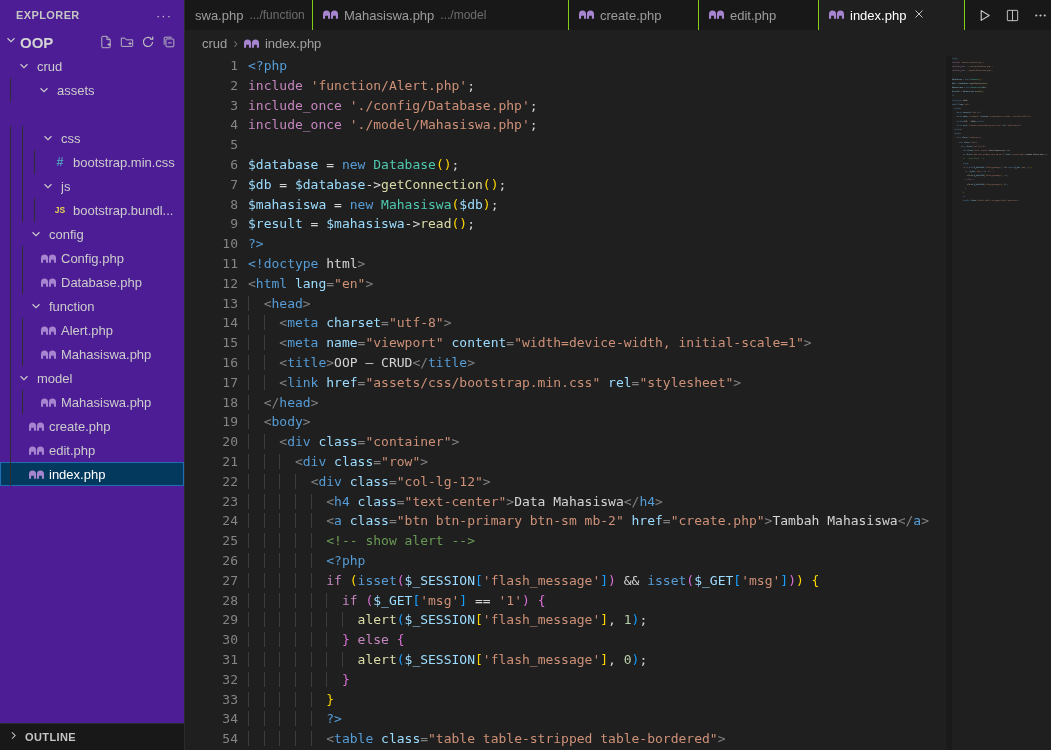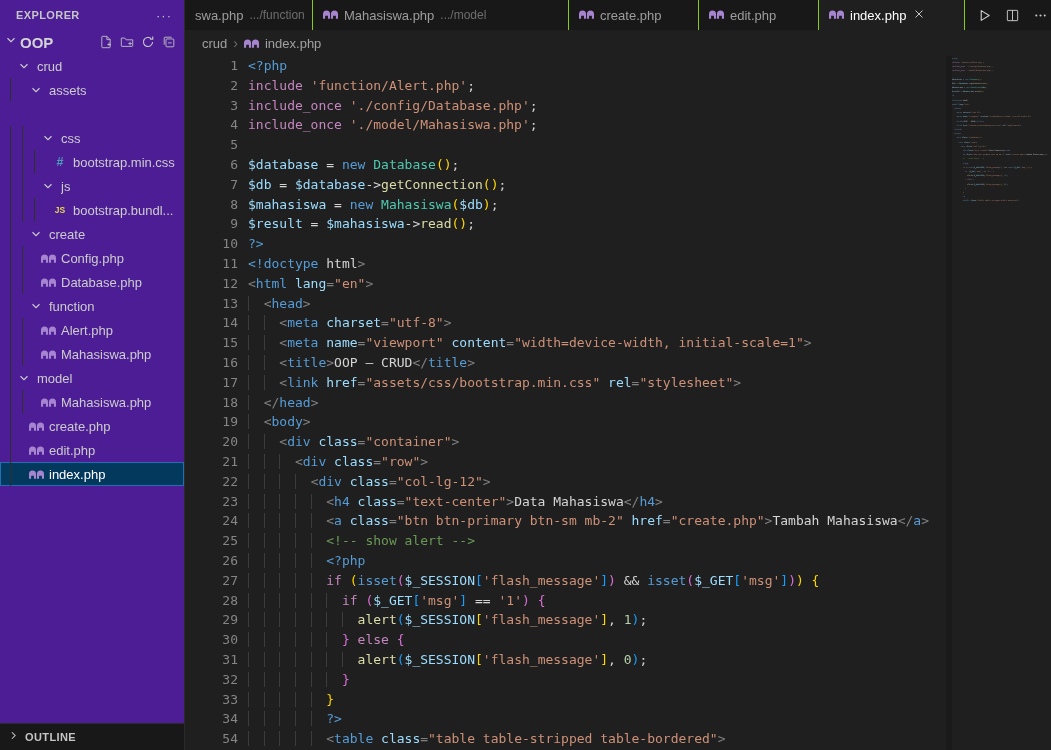--- a/index.html
+++ b/index.html
@@ -99,75 +99,75 @@
     </div>
     <div id="tree">
         <div class="tree-row" style="padding-left: 16px;">
           <span class="ico">
             <svg viewBox="0 0 16 16" width="14" height="14">
               <path fill="none" stroke="#cccccc" stroke-width="1.3" d="M4 6l4 4 4-4"></path>
             </svg>
           </span>
           <span class="lbl">crud</span>
         </div>
+        <div class="tree-row" style="padding-left: 36px;">
+          <div class="tguide" style="left: 10px;"></div>
+          <span class="ico">
+            <svg viewBox="0 0 16 16" width="14" height="14">
+              <path fill="none" stroke="#cccccc" stroke-width="1.3" d="M4 6l4 4 4-4"></path>
+            </svg>
+          </span>
+          <span class="lbl">assets</span>
+        </div>
+        <div class="tree-row" style="padding-left: 40px; margin-top: 24px;">
+          <div class="tguide" style="left: 10px;"></div>
+          <div class="tguide" style="left: 22px;"></div>
+          <span class="ico">
+            <svg viewBox="0 0 16 16" width="14" height="14">
+              <path fill="none" stroke="#cccccc" stroke-width="1.3" d="M4 6l4 4 4-4"></path>
+            </svg>
+          </span>
+          <span class="lbl">css</span>
+        </div>
+        <div class="tree-row" style="padding-left: 52px;">
+          <div class="tguide" style="left: 10px;"></div>
+          <div class="tguide" style="left: 22px;"></div>
+          <div class="tguide" style="left: 34px;"></div>
+          <span class="ico">
+            <span class="css-hash">#</span>
+          </span>
+          <span class="lbl">bootstrap.min.css</span>
+        </div>
+        <div class="tree-row" style="padding-left: 40px;">
+          <div class="tguide" style="left: 10px;"></div>
+          <div class="tguide" style="left: 22px;"></div>
+          <span class="ico">
+            <svg viewBox="0 0 16 16" width="14" height="14">
+              <path fill="none" stroke="#cccccc" stroke-width="1.3" d="M4 6l4 4 4-4"></path>
+            </svg>
+          </span>
+          <span class="lbl">js</span>
+        </div>
+        <div class="tree-row" style="padding-left: 52px;">
+          <div class="tguide" style="left: 10px;"></div>
+          <div class="tguide" style="left: 22px;"></div>
+          <div class="tguide" style="left: 34px;"></div>
+          <span class="ico">
+            <span class="js-badge">JS</span>
+          </span>
+          <span class="lbl">bootstrap.bundl...</span>
+        </div>
         <div class="tree-row" style="padding-left: 28px;">
           <div class="tguide" style="left: 10px;"></div>
           <span class="ico">
             <svg viewBox="0 0 16 16" width="14" height="14">
               <path fill="none" stroke="#cccccc" stroke-width="1.3" d="M4 6l4 4 4-4"></path>
             </svg>
           </span>
-          <span class="lbl">assets</span>
-        </div>
-        <div class="tree-row" style="padding-left: 40px; margin-top: 24px;">
-          <div class="tguide" style="left: 10px;"></div>
-          <div class="tguide" style="left: 22px;"></div>
-          <span class="ico">
-            <svg viewBox="0 0 16 16" width="14" height="14">
-              <path fill="none" stroke="#cccccc" stroke-width="1.3" d="M4 6l4 4 4-4"></path>
-            </svg>
-          </span>
-          <span class="lbl">css</span>
-        </div>
-        <div class="tree-row" style="padding-left: 52px;">
-          <div class="tguide" style="left: 10px;"></div>
-          <div class="tguide" style="left: 22px;"></div>
-          <div class="tguide" style="left: 34px;"></div>
-          <span class="ico">
-            <span class="css-hash">#</span>
-          </span>
-          <span class="lbl">bootstrap.min.css</span>
-        </div>
-        <div class="tree-row" style="padding-left: 40px;">
-          <div class="tguide" style="left: 10px;"></div>
-          <div class="tguide" style="left: 22px;"></div>
-          <span class="ico">
-            <svg viewBox="0 0 16 16" width="14" height="14">
-              <path fill="none" stroke="#cccccc" stroke-width="1.3" d="M4 6l4 4 4-4"></path>
-            </svg>
-          </span>
-          <span class="lbl">js</span>
-        </div>
-        <div class="tree-row" style="padding-left: 52px;">
-          <div class="tguide" style="left: 10px;"></div>
-          <div class="tguide" style="left: 22px;"></div>
-          <div class="tguide" style="left: 34px;"></div>
-          <span class="ico">
-            <span class="js-badge">JS</span>
-          </span>
-          <span class="lbl">bootstrap.bundl...</span>
-        </div>
-        <div class="tree-row" style="padding-left: 28px;">
-          <div class="tguide" style="left: 10px;"></div>
-          <span class="ico">
-            <svg viewBox="0 0 16 16" width="14" height="14">
-              <path fill="none" stroke="#cccccc" stroke-width="1.3" d="M4 6l4 4 4-4"></path>
-            </svg>
-          </span>
-          <span class="lbl">create</span>
+          <span class="lbl">config</span>
         </div>
         <div class="tree-row" style="padding-left: 40px;">
           <div class="tguide" style="left: 10px;"></div>
           <div class="tguide" style="left: 22px;"></div>
           <span class="ico">
             <svg viewBox="0 0 17 13" width="15" height="12">
               <path fill="#a684cf" d="M0 12V6.4a4 4 0 0 1 8 0V12H5.6V8.6H2.4V12Zm9 0V6.4a4 4 0 0 1 8 0V12h-2.4V8.6h-3.2V12Z"></path>
             </svg>
           </span>
           <span class="lbl">Config.php</span>

